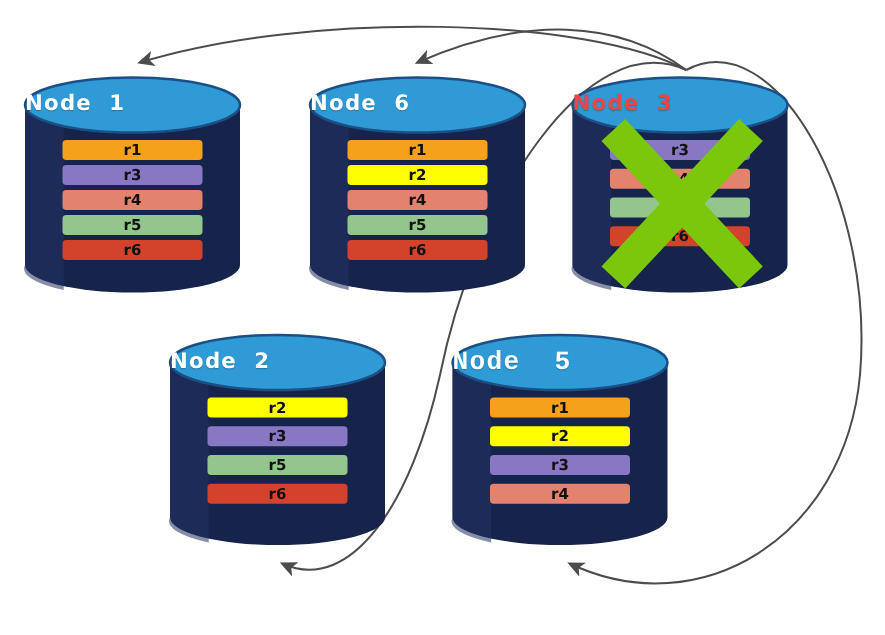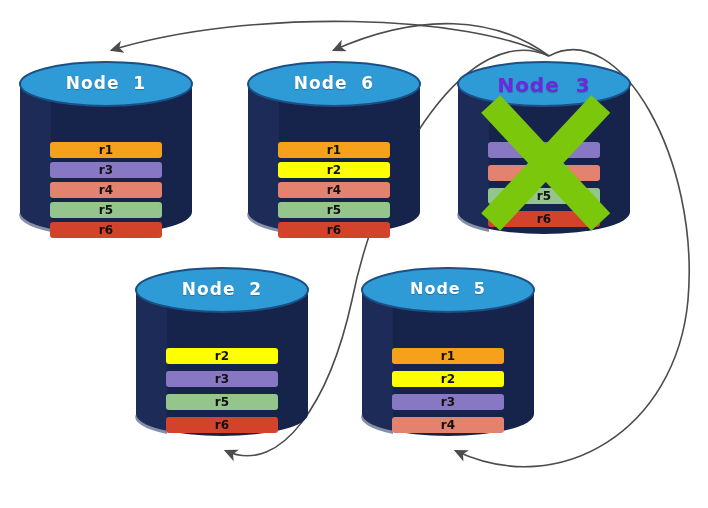--- a/index.html
+++ b/index.html
@@ -2,31 +2,31 @@
 <html><head>
 <meta charset="utf-8">
 <style>
   html,body{margin:0;padding:0;background:#ffffff;}
   body{width:708px;height:508px;overflow:hidden;font-family:"DejaVu Sans",sans-serif;}
   #stage{position:relative;width:708px;height:508px;background:#fff;}
   #arrows{position:absolute;left:0;top:0;width:708px;height:508px;pointer-events:none;}
   .node{position:absolute;}
   .node svg{position:absolute;left:0;top:0;overflow:visible;}
   .node .label{
-    position:absolute;left:0;right:0;text-align:center;
+    position:absolute;left:0;right:0;text-align:left;
     color:#ffffff;font-weight:bold;font-family:"DejaVu Sans",sans-serif;
     letter-spacing:1px;text-shadow:0 1px 1px rgba(0,0,0,.25);
     white-space:pre;
   }
   .rows{position:absolute;left:0;right:0;}
   .row{
     position:absolute;border-radius:3px;
     font-family:"DejaVu Sans",sans-serif;font-weight:bold;
     color:#111;text-align:right;line-height:1;
-    display:flex;align-items:center;justify-content:center;margin-top:30px;
+    display:flex;align-items:center;justify-content:center;
   }
   .xmark{position:absolute;pointer-events:none;}
 </style>
 </head>
 <body>
 
 <div id="stage">
 
   <svg id="arrows" viewBox="0 0 708 508" xmlns="http://www.w3.org/2000/svg">
     <defs>
@@ -72,21 +72,21 @@
           <div class="row" style="left: 30.1px; width: 111.8px; top: 110px; height: 16px; background: rgb(148, 197, 140); font-size: 12px;">r5</div>
           <div class="row" style="left: 30.1px; width: 111.8px; top: 130px; height: 16px; background: rgb(211, 66, 42); font-size: 12px;">r6</div>
         </div>
       </div>
       <div class="node" style="left: 458px; top: 62px; width: 172px; height: 172px;">
         <svg width="172" height="172" viewBox="0 0 172 172">
           <path d="M 0 22 L 0 150 A 86 22 0 0 0 172 150 L 172 22 Z" fill="#16244c"></path>
           <path d="M 0 22 L 0 150 A 86 22 0 0 0 30.959999999999997 170 L 30.959999999999997 26 Z" fill="#223160" opacity="0.55"></path>
           <ellipse cx="86" cy="22" rx="86" ry="22" fill="#2e9bd6" stroke="#1b4f86" stroke-width="2"></ellipse>
         </svg>
-        <div class="label" style="top: 11px; font-size: 20px; color: #6d28d9;">Node  3</div>
+        <div class="label" style="top: 11px; font-size: 17px; color: #ef4444;">Node  3</div>
         <div class="rows">
           <div class="row" style="left: 30.1px; width: 111.8px; top: 50px; height: 16px; background: rgb(136, 120, 195); font-size: 12px;">r3</div>
           <div class="row" style="left: 30.1px; width: 111.8px; top: 73px; height: 16px; background: rgb(227, 130, 111); font-size: 12px;">r4</div>
           <div class="row" style="left: 30.1px; width: 111.8px; top: 96px; height: 16px; background: rgb(148, 197, 140); font-size: 12px;">r5</div>
           <div class="row" style="left: 30.1px; width: 111.8px; top: 119px; height: 16px; background: rgb(211, 66, 42); font-size: 12px;">r6</div>
         </div>
         <svg class="xmark" width="172" height="172" viewBox="0 0 172 172" style="left: 0px; top: 0px;">
           <g stroke="#7ac70c" stroke-width="26" stroke-linecap="butt">
             <line x1="32.68" y1="42" x2="142.76" y2="160"></line>
             <line x1="142.76" y1="42" x2="32.68" y2="160"></line>
@@ -106,21 +106,21 @@
           <div class="row" style="left: 30.1px; width: 111.8px; top: 96px; height: 16px; background: rgb(148, 197, 140); font-size: 12px;">r5</div>
           <div class="row" style="left: 30.1px; width: 111.8px; top: 119px; height: 16px; background: rgb(211, 66, 42); font-size: 12px;">r6</div>
         </div>
       </div>
       <div class="node" style="left: 362px; top: 268px; width: 172px; height: 168px;">
         <svg width="172" height="168" viewBox="0 0 172 168">
           <path d="M 0 22 L 0 146 A 86 22 0 0 0 172 146 L 172 22 Z" fill="#16244c"></path>
           <path d="M 0 22 L 0 146 A 86 22 0 0 0 30.959999999999997 166 L 30.959999999999997 26 Z" fill="#223160" opacity="0.55"></path>
           <ellipse cx="86" cy="22" rx="86" ry="22" fill="#2e9bd6" stroke="#1b4f86" stroke-width="2"></ellipse>
         </svg>
-        <div class="label" style="top: 11px; font-size: 16px; color: rgb(255, 255, 255);">Node  5</div>
+        <div class="label" style="top: 11px; font-size: 21px; color: rgb(255, 255, 255); font-family: Liberation Mono, monospace;">Node  5</div>
         <div class="rows">
           <div class="row" style="left: 30.1px; width: 111.8px; top: 50px; height: 16px; background: rgb(245, 161, 27); font-size: 12px;">r1</div>
           <div class="row" style="left: 30.1px; width: 111.8px; top: 73px; height: 16px; background: rgb(255, 255, 0); font-size: 12px;">r2</div>
           <div class="row" style="left: 30.1px; width: 111.8px; top: 96px; height: 16px; background: rgb(136, 120, 195); font-size: 12px;">r3</div>
           <div class="row" style="left: 30.1px; width: 111.8px; top: 119px; height: 16px; background: rgb(227, 130, 111); font-size: 12px;">r4</div>
         </div>
       </div>
     </div>
 
 </div>

